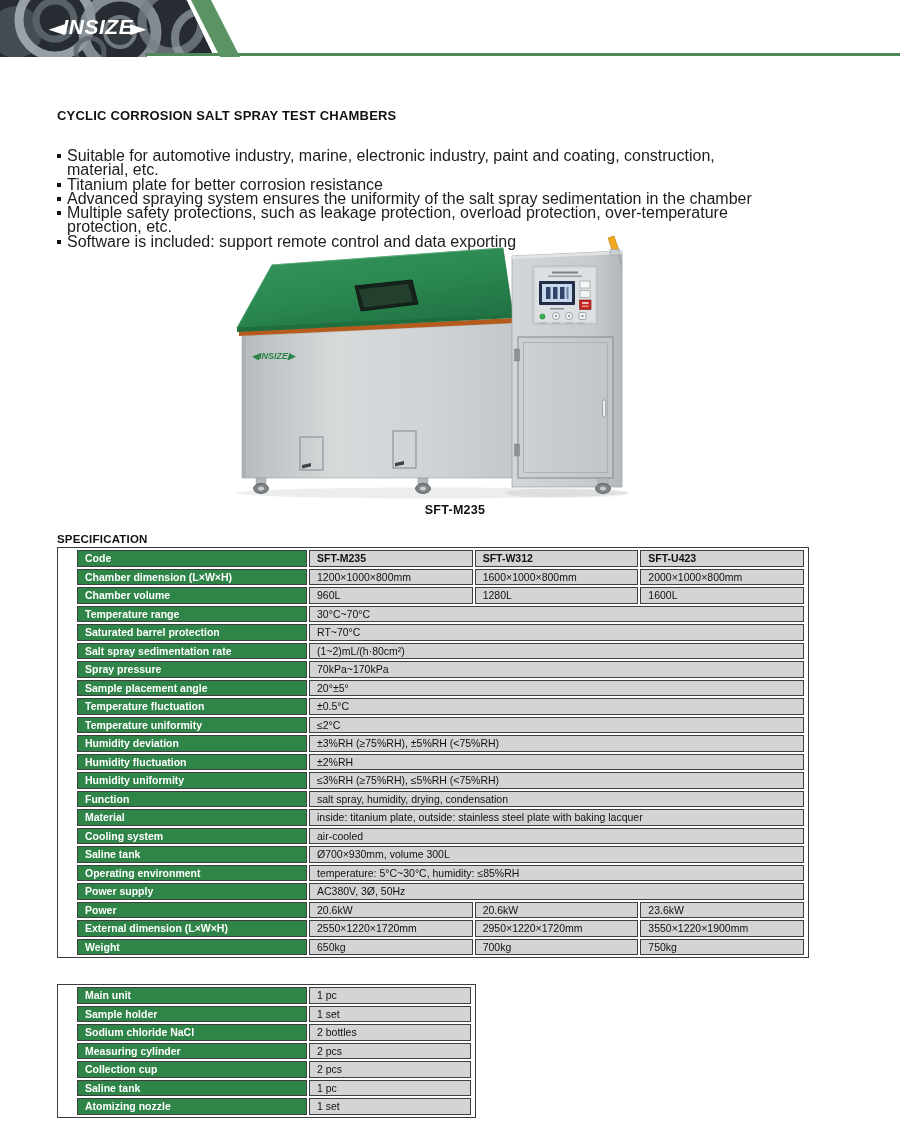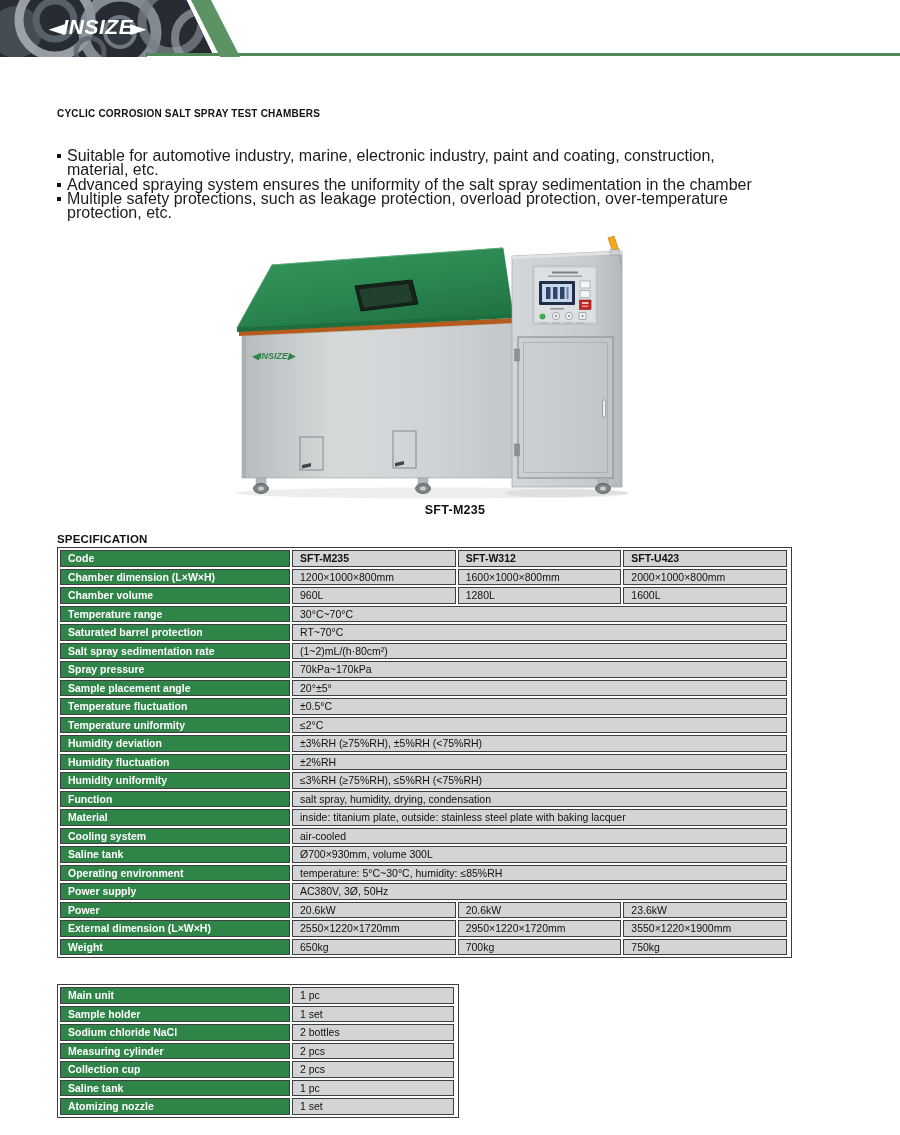--- a/index.html
+++ b/index.html
@@ -11,38 +11,38 @@
   .header-photo{position:absolute;left:0;top:0;width:222px;height:57px;z-index:2;
     clip-path:polygon(0 0,84% 0,95.5% 93%,66% 93%,66% 100%,0 100%);background:#252b30;}
   .header-photo svg{position:absolute;left:0;top:0;}
   .brand-logo{position:absolute;left:52px;top:15px;color:#ffffff;font-weight:bold;font-style:italic;
     font-size:21px;letter-spacing:.5px;white-space:nowrap;}
   .brand-logo .arr{display:inline-block;font-style:normal;font-size:13px;transform:scaleX(1.5);vertical-align:1px;}
   .header-band{position:absolute;left:191px;top:0;width:20px;height:57px;background:#5b9364;
     transform:skewX(27deg);transform-origin:top left;z-index:3;}
 
   
-  .doc-title{position:absolute;left:57px;top:108px;font-size:10px;font-weight:bold;color:#111;letter-spacing:.2px;}
+  .doc-title{position:absolute;left:57px;top:108px;font-size:13px;font-weight:bold;color:#111;letter-spacing:.2px;}
   .features{position:absolute;left:57px;top:149px;width:700px;}
   .feature{position:relative;padding-left:10px;font-size:16px;line-height:14.3px;color:#1c1c1c;}
   .feature .sq{position:absolute;left:0;top:5px;width:4px;height:4px;background:#111;}
 
   
   .figure{position:absolute;left:215px;top:235px;width:490px;height:292px;}
   .figure svg{display:block;}
   .figure-caption{position:absolute;left:0;top:268px;width:480px;text-align:center;
     font-size:12.5px;font-weight:bold;color:#111;letter-spacing:.3px;}
 
   
   .sec-heading{position:absolute;left:57px;font-size:11.5px;font-weight:bold;color:#111;letter-spacing:.2px;}
   .sec-heading.spec{top:533px;}
   .sec-heading.delivery{top:1014px;font-style:italic;}
 
   
-  .table-frame{position:absolute;left:57px;border:1px solid #3c3c3c;background:#fff;}
+  .table-frame{position:absolute;left:57px;border:1px solid #3c3c3c;background:#fff;padding-left:17px;}
   .table-frame.spec{top:547px;width:733px;}
   .table-frame.delivery{top:984px;width:400px;}
   table.data{border-collapse:separate;border-spacing:2px;table-layout:fixed;}
   .table-frame.spec table.data{width:731px;}
   .table-frame.delivery table.data{width:398px;}
   table.data th,table.data td{height:12.5px;line-height:12px;font-size:10.5px;
     border:1px solid #3f3f3f;padding:1px 7px;vertical-align:middle;white-space:nowrap;overflow:hidden;}
   table.data th{background:#2f8448;color:#ffffff;font-weight:bold;text-align:left;}
   table.data td{background:#d2d4d5;color:#111;font-weight:normal;}
   table.data td.b{font-weight:bold;}
@@ -73,24 +73,30 @@
   </div>
 
   <div class="doc-title">CYCLIC CORROSION SALT SPRAY TEST CHAMBERS</div>
 
   <div class="features">
     <div class="feature">
       <span class="sq"></span>
       <span>Suitable for automotive industry, marine, electronic industry, paint and coating, construction, material, etc.</span></div>
     <div class="feature">
       <span class="sq"></span>
+      <span>Titanium plate for better corrosion resistance</span></div>
+    <div class="feature">
+      <span class="sq"></span>
       <span>Advanced spraying system ensures the uniformity of the salt spray sedimentation in the chamber</span></div>
     <div class="feature">
       <span class="sq"></span>
       <span>Multiple safety protections, such as leakage protection, overload protection, over-temperature protection, etc.</span></div>
+    <div class="feature">
+      <span class="sq"></span>
+      <span>Software is included: support remote control and data exporting</span></div>
   </div>
 
   <div class="figure">
     <svg width="490" height="268" viewBox="0 0 490 268">
       <defs>
         <linearGradient id="g-body" x1="0" y1="0" x2="1" y2="0">
           <stop offset="0" stop-color="#b6bbbd"></stop>
             <stop offset="0.35" stop-color="#d6dadb"></stop>
           <stop offset="0.7" stop-color="#cfd3d5"></stop>
             <stop offset="1" stop-color="#c3c7c9"></stop>

